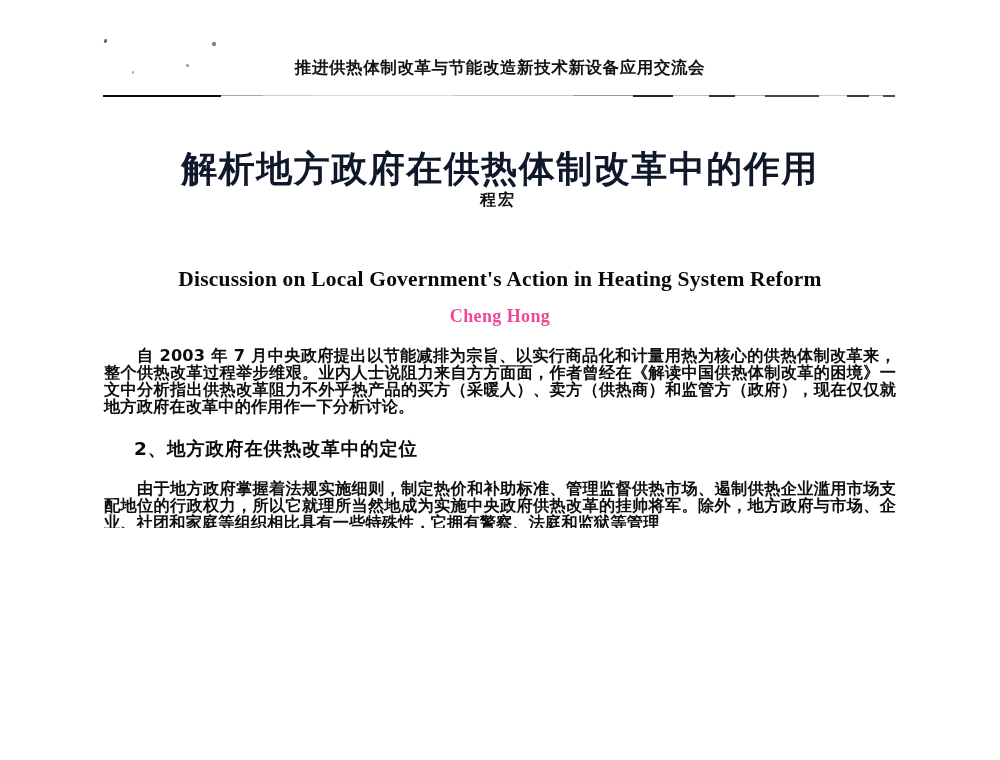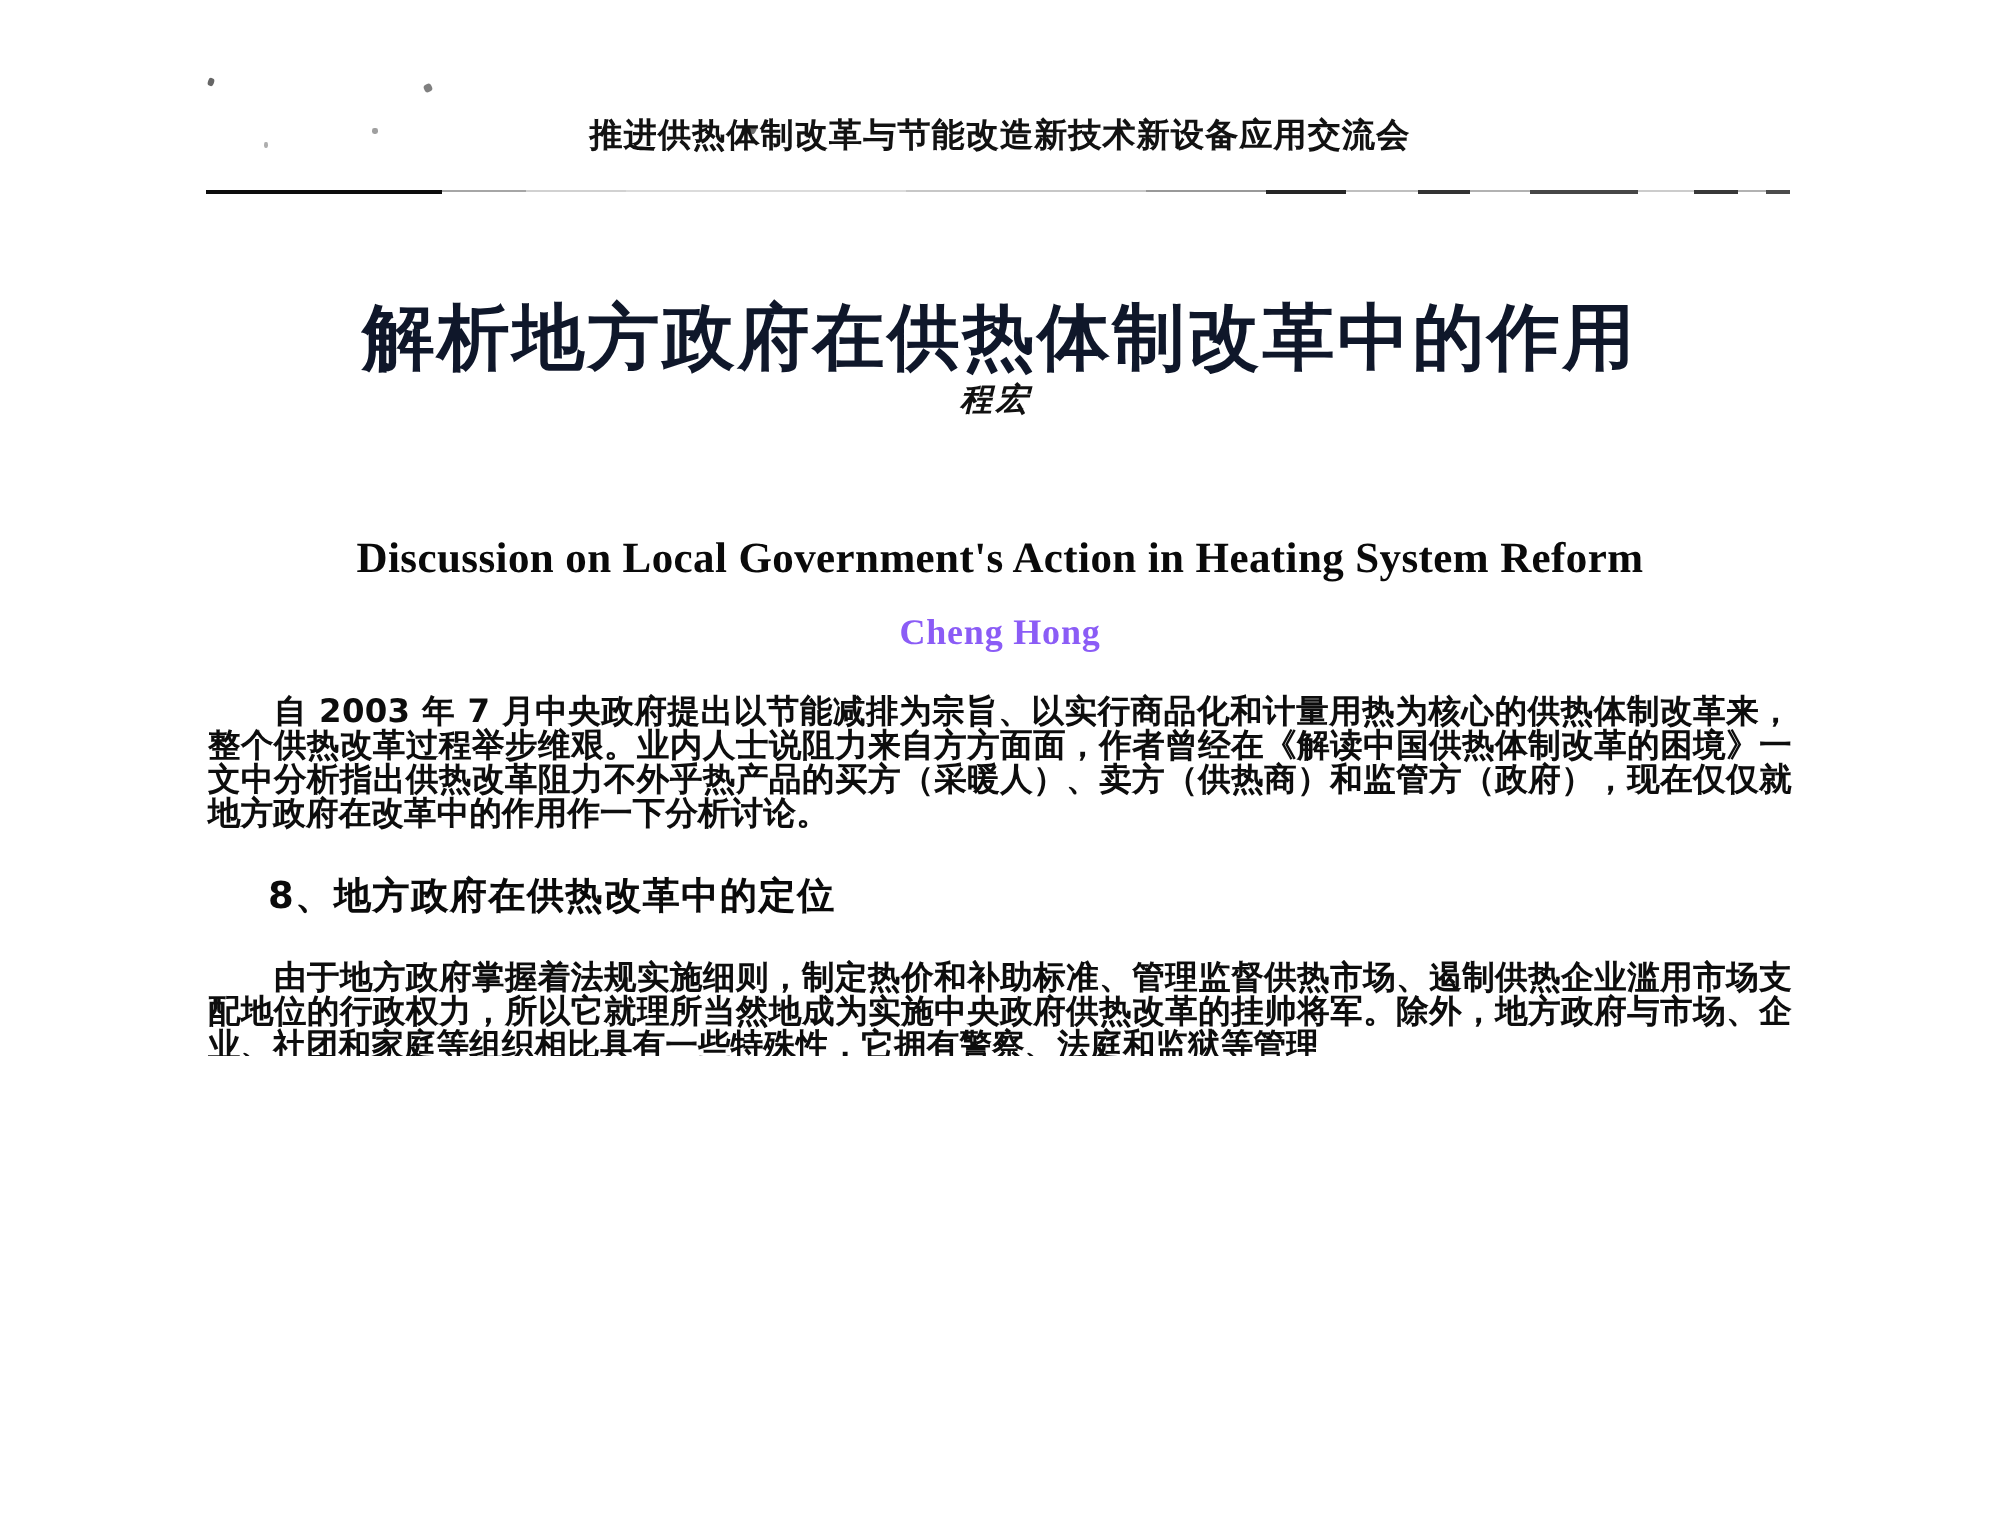--- a/index.html
+++ b/index.html
@@ -76,21 +76,20 @@
     letter-spacing: 1.5px;
     color: #0f172a;
   }
   .author-cn {
     position: absolute;
     left: 0; right: 4px;
     top: 190px;
     text-align: center;
     font-family: "DejaVu Serif", "Liberation Serif", serif;
     font-weight: 700;
-    font-style: italic;
     font-size: 16px;
     letter-spacing: 2px;
     color: #111;
   }
   .title-en {
     position: absolute;
     left: 0; right: 0;
     top: 267px;
     text-align: center;
     font-family: Liberation Serif, serif;
@@ -101,21 +100,21 @@
   }
   .author-en {
     position: absolute;
     left: 0; right: 0;
     top: 306px;
     text-align: center;
     font-family: "Liberation Serif", "DejaVu Serif", serif;
     font-weight: 700;
     font-size: 18px;
     letter-spacing: 0.4px;
-    color: #8b5cf6;
+    color: #ec4899;
   }
 
   
   .body-col {
     position: absolute;
     left: 104px;
     top: 347px;
     width: 792px;
   }
   p.para {
@@ -183,19 +182,19 @@
   <div class="author-cn">程宏</div>
 
   <div class="title-en">Discussion on Local Government's Action in Heating System Reform</div>
 
   <div class="author-en">Cheng Hong</div>
 
   <div class="body-col">
 
     <p class="para">自 2003 年 7 月中央政府提出以节能减排为宗旨、以实行商品化和计量用热为核心的供热体制改革来，整个供热改革过程举步维艰。业内人士说阻力来自方方面面，作者曾经在《解读中国供热体制改革的困境》一文中分析指出供热改革阻力不外乎热产品的买方（采暖人）、卖方（供热商）和监管方（政府），现在仅仅就地方政府在改革中的作用作一下分析讨论。</p>
 
-    <h2 class="section">8、地方政府在供热改革中的定位</h2>
+    <h2 class="section">2、地方政府在供热改革中的定位</h2>
 
 
     <p class="para clipped">由于地方政府掌握着法规实施细则，制定热价和补助标准、管理监督供热市场、遏制供热企业滥用市场支配地位的行政权力，所以它就理所当然地成为实施中央政府供热改革的挂帅将军。除外，地方政府与市场、企业、社团和家庭等组织相比具有一些特殊性，它拥有警察、法庭和监狱等管理</p>
 
   </div>
 </div>
 
 </body></html>

